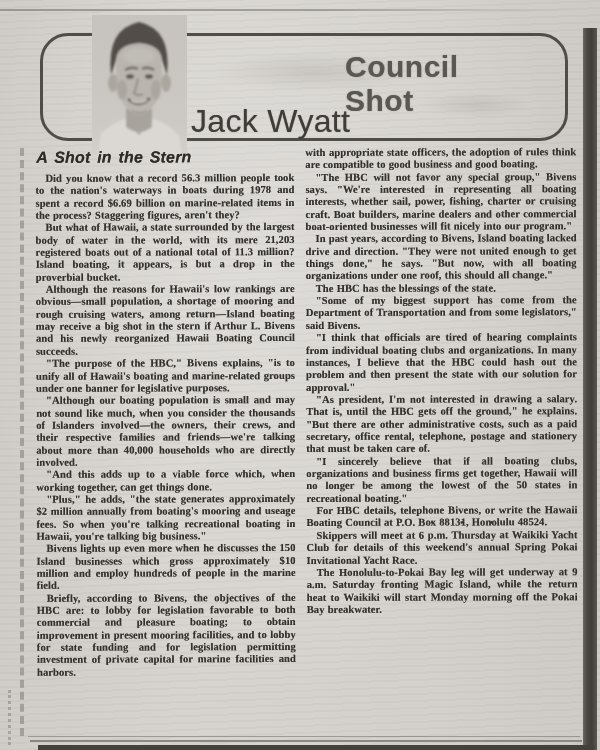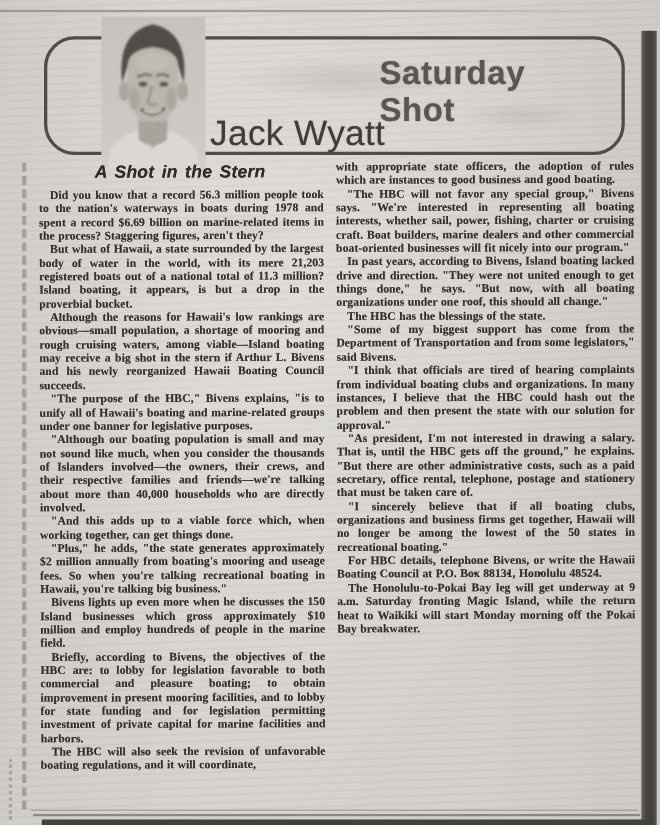--- a/index.html
+++ b/index.html
@@ -43,21 +43,21 @@
   .right-bar{position:absolute; left:583px; top:28px; width:14px; height:722px;
     background:linear-gradient(90deg,#6b6862 0%,#4b4844 28%,#413e3a 62%,#59564f 100%);}
   
   .bottom-rule-a{position:absolute; left:28px; top:736px; width:552px; height:1px; background:rgba(110,107,102,.55);}
   .bottom-rule-b{position:absolute; left:30px; top:740px; width:552px; height:2px; background:#8b8884;}
   .bottom-bar{position:absolute; left:38px; top:745px; width:556px; height:5px; background:#44413d;}
   
   .headline{position:absolute; left:37px; top:148px; margin:0; width:255px;
     font-family:"Liberation Sans",sans-serif; font-style:italic; font-weight:700;
     font-size:16px; color:#2f2c28; letter-spacing:.2px; word-spacing:2px;
-    text-shadow:0 0 .6px rgba(47,44,40,.8);text-align:center;}
+    text-shadow:0 0 .6px rgba(47,44,40,.8);}
   .col{position:absolute; overflow:hidden; text-align:justify;
     font-size:10.6px; line-height:12.35px; font-weight:700; color:#332f2b;
     letter-spacing:.05px; word-spacing:.4px;
     text-shadow:0 0 .5px rgba(51,47,43,.55);}
   .col p{margin:0; text-indent:10px;}
   .col p.cont{text-indent:0;}
   .col-left{left:36px; top:172px; width:259px; height:567px;}
   .col-right{left:306px; top:147px; width:271px; height:592px;}
   .sep{margin-top:-12.2px; height:12.4px; text-align:center; font-size:9.5px;
     color:#3a3733; word-spacing:24px; text-indent:40px;}
@@ -104,55 +104,55 @@
       <ellipse cx="64" cy="75" rx="5" ry="10" fill="#a29e98" opacity=".65"></ellipse>
       <path d="M36,84 q11,10 22,-1" stroke="#625e58" stroke-width="2.6" fill="none"></path>
       <path d="M39,85.5 q8,4.5 16,-0.5" stroke="#ccc9c3" stroke-width="1.8" fill="none"></path>
       <path d="M40,96 q7,4 14,0" stroke="#9b978f" stroke-width="1.8" fill="none"></path>
     </g>
   </svg>
 
   <div class="author">Jack Wyatt</div>
 
   <div class="col-title">
-    <div>Saturday</div>
+    <div>Council</div>
     <div>Shot</div>
   </div>
 
   <div class="torn-edge"></div>
   <div class="torn-edge2"></div>
   <div class="right-bar"></div>
   <div class="bottom-rule-a"></div>
   <div class="bottom-rule-b"></div>
   <div class="bottom-bar"></div>
 
   <div class="tilt">
     <h2 class="headline">A Shot in the Stern</h2>
 
     <div class="col col-left">
       <p>Did you know that a record 56.3 million people took to the nation's waterways in boats during 1978 and spent a record $6.69 billion on marine-related items in the process? Staggering figures, aren't they?</p>
       <p>But what of Hawaii, a state surrounded by the largest body of water in the world, with its mere 21,203 registered boats out of a national total of 11.3 million? Island boating, it appears, is but a drop in the proverbial bucket.</p>
-      <p>Although the reasons for Hawaii's low rankings are obvious—small population, a shortage of mooring and rough cruising waters, among viable—Island boating may receive a big shot in the stern if Arthur L. Bivens and his newly reorganized Hawaii Boating Council succeeds.</p>
+      <p>Although the reasons for Hawaii's low rankings are obvious—small population, a shortage of mooring and rough cruising waters, among return—Island boating may receive a big shot in the stern if Arthur L. Bivens and his newly reorganized Hawaii Boating Council succeeds.</p>
       <p>"The purpose of the HBC," Bivens explains, "is to unify all of Hawaii's boating and marine-related groups under one banner for legislative purposes.</p>
       <p>"Although our boating population is small and may not sound like much, when you consider the thousands of Islanders involved—the owners, their crews, and their respective families and friends—we're talking about more than 40,000 households who are directly involved.</p>
       <p>"And this adds up to a viable force which, when working together, can get things done.</p>
       <p>"Plus," he adds, "the state generates approximately $2 million annually from boating's mooring and useage fees. So when you're talking recreational boating in Hawaii, you're talking big business."</p>
       <p>Bivens lights up even more when he discusses the 150 Island businesses which gross approximately $10 million and employ hundreds of people in the marine field.</p>
       <p>Briefly, according to Bivens, the objectives of the HBC are: to lobby for legislation favorable to both commercial and pleasure boating; to obtain improvement in present mooring facilities, and to lobby for state funding and for legislation permitting investment of private capital for marine facilities and harbors.</p>
-      <p>The HBC will also seek the revision of unfavorable boating regulations, and it will coordinate,</p>
     </div>
 
     <div class="col col-right">
-      <p class="cont">with appropriate state officers, the adoption of rules which are instances to good business and good boating.</p>
+      <p class="cont">with appropriate state officers, the adoption of rules think are compatible to good business and good boating.</p>
       <p>"The HBC will not favor any special group," Bivens says. "We're interested in representing all boating interests, whether sail, power, fishing, charter or cruising craft. Boat builders, marine dealers and other commercial boat-oriented businesses will fit nicely into our program."</p>
       <p>In past years, according to Bivens, Island boating lacked drive and direction. "They were not united enough to get things done," he says. "But now, with all boating organizations under one roof, this should all change."</p>
       <p>The HBC has the blessings of the state.</p>
       <p>"Some of my biggest support has come from the Department of Transportation and from some legislators," said Bivens.</p>
       <p>"I think that officials are tired of hearing complaints from individual boating clubs and organizations. In many instances, I believe that the HBC could hash out the problem and then present the state with our solution for approval."</p>
       <p>"As president, I'm not interested in drawing a salary. That is, until the HBC gets off the ground," he explains. "But there are other administrative costs, such as a paid secretary, office rental, telephone, postage and stationery that must be taken care of.</p>
       <p>"I sincerely believe that if all boating clubs, organizations and business firms get together, Hawaii will no longer be among the lowest of the 50 states in recreational boating."</p>
       <p>For HBC details, telephone Bivens, or write the Hawaii Boating Council at P.O. Box 88131, Honolulu 48524.</p>
       <div class="sep">• • •</div>
+      <p>Skippers will meet at 6 p.m. Thursday at Waikiki Yacht Club for details of this weekend's annual Spring Pokai Invitational Yacht Race.</p>
       <p>The Honolulu-to-Pokai Bay leg will get underway at 9 a.m. Saturday fronting Magic Island, while the return heat to Waikiki will start Monday morning off the Pokai Bay breakwater.</p>
     </div>
   </div>
 
 </div>
 
 </body></html>

